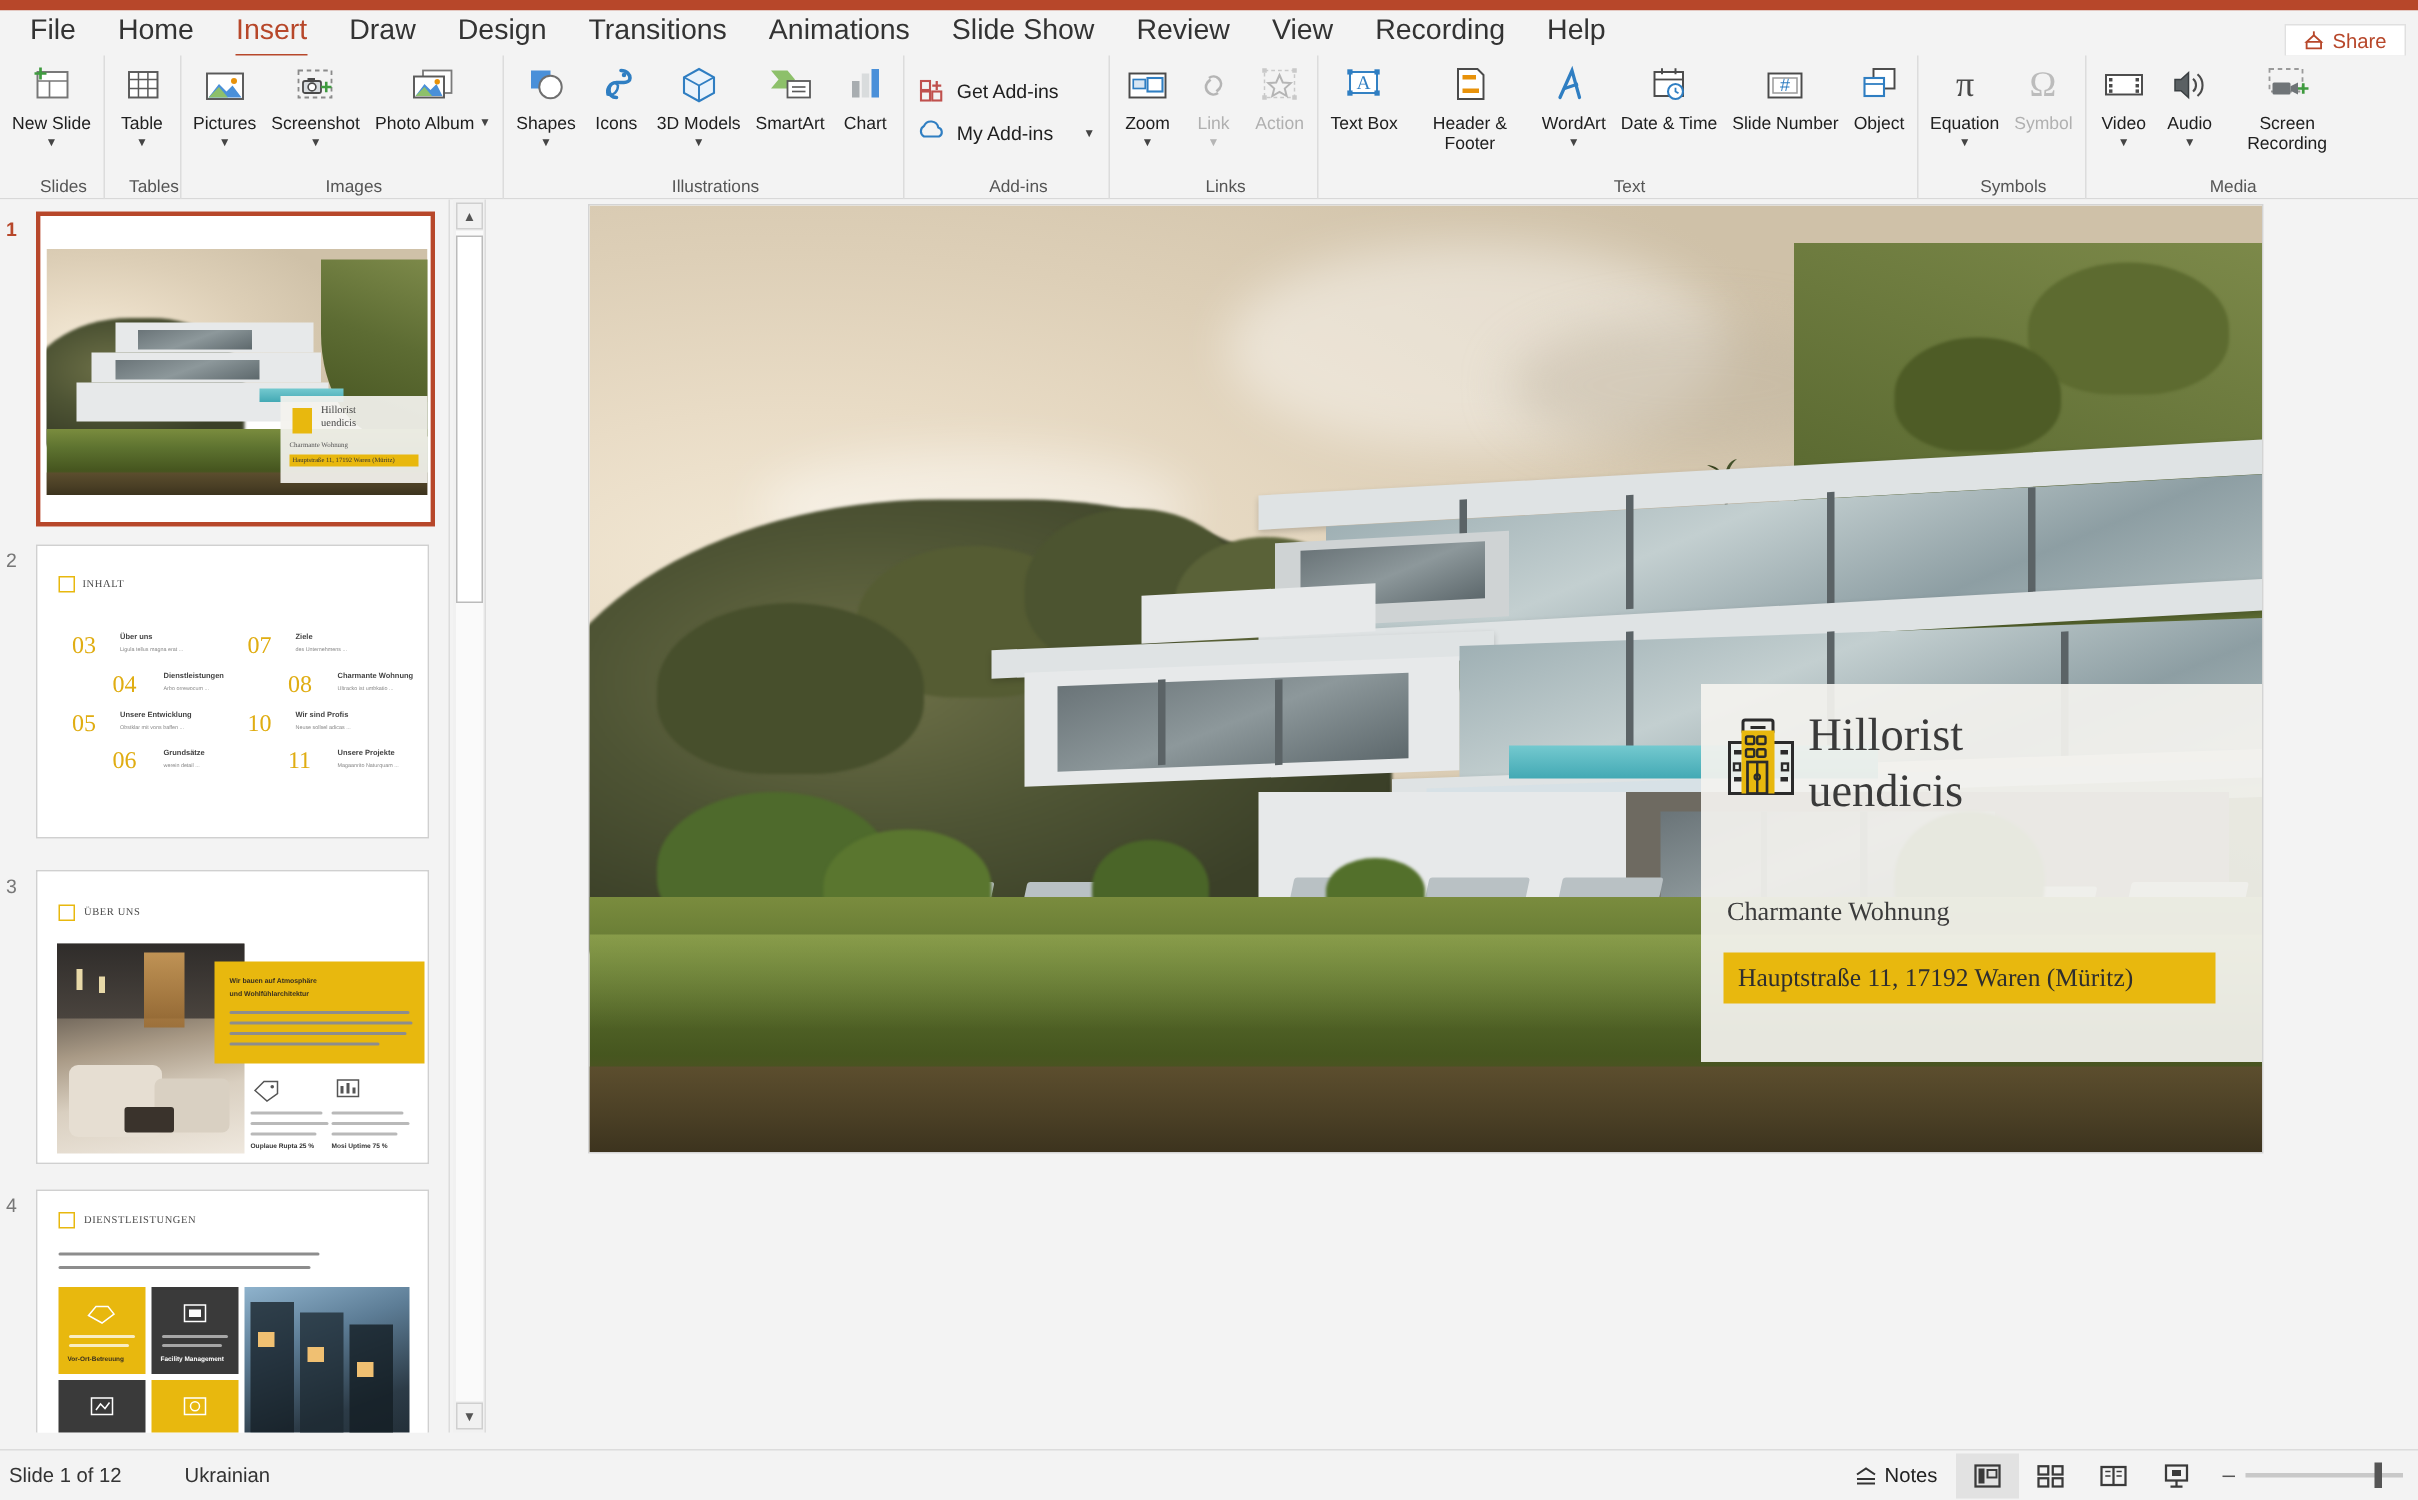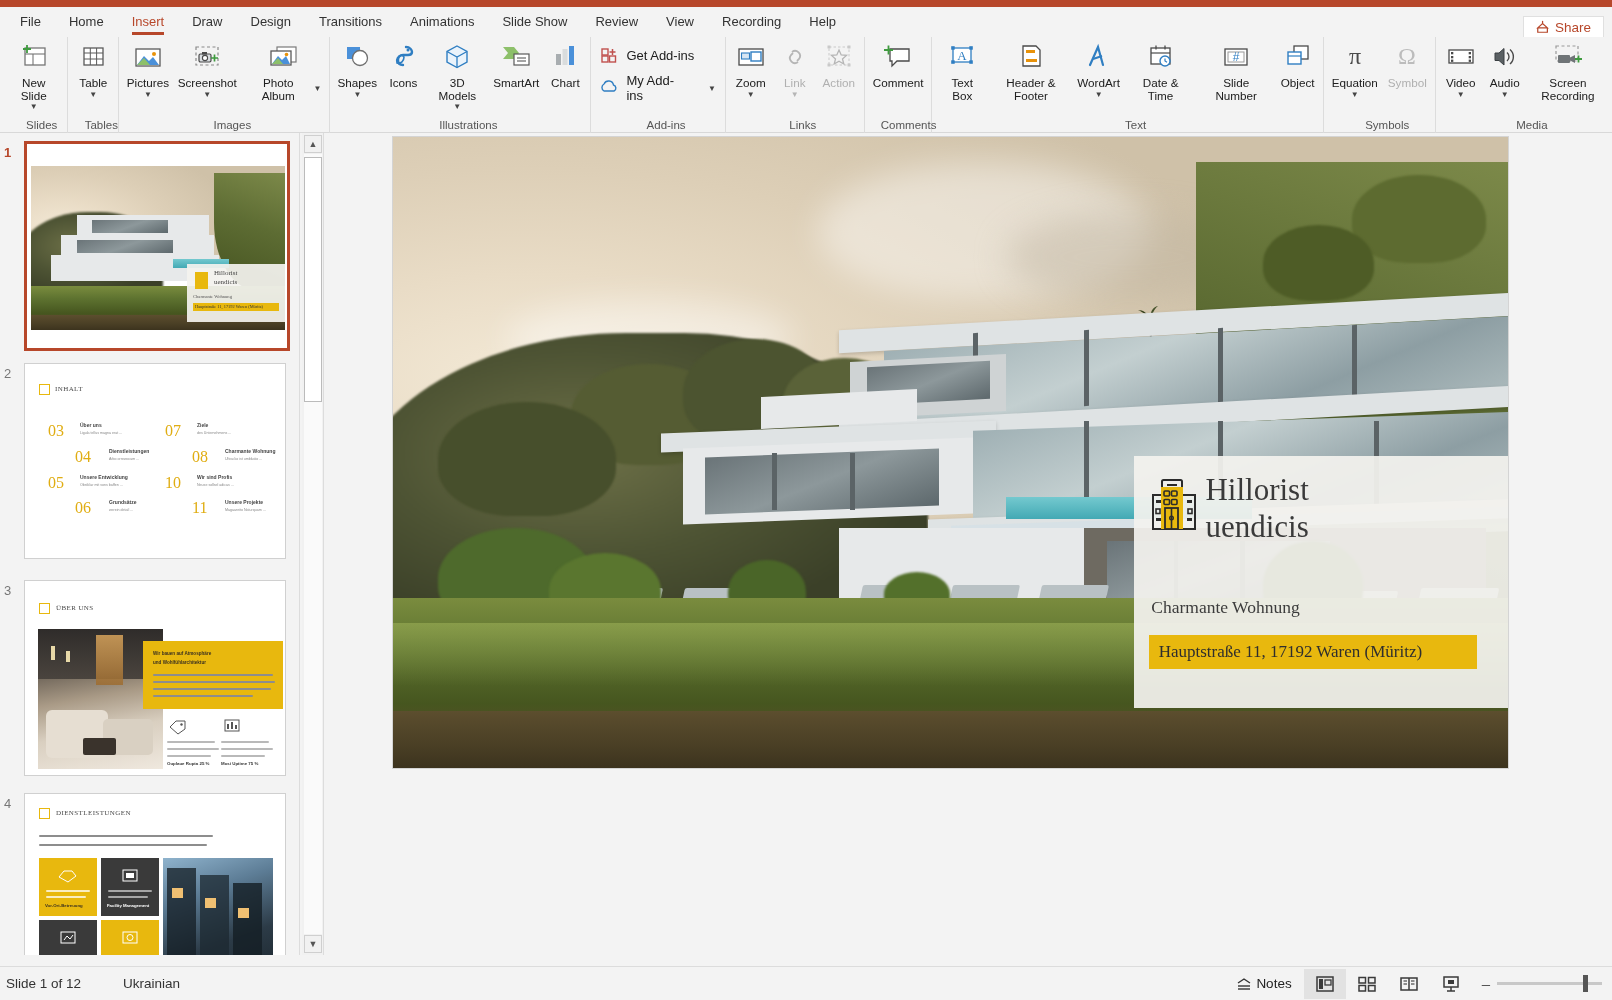--- a/index.html
+++ b/index.html
@@ -9,21 +9,21 @@
     background: #f3f3f3; overflow: hidden;
   }
   #app { position: relative; width: 1612px; height: 1000px; background: #f3f3f3; }
 
   
   .titlestrip { position: absolute; left:0; top:0; width:1612px; height:7px; background:#b7472a; }
 
   
   .tabbar { position: absolute; left:0; top:7px; width:1612px; height:30px; background:#f3f3f3; }
   .tabs { display:flex; align-items:center; height:30px; padding-left:6px; }
-  .tab { position:relative; font-size:13px; color:#333; padding:4px 14px 6px; cursor:default; white-space:nowrap; }
+  .tab { position:relative; font-size:19px; color:#333; padding:4px 14px 6px; cursor:default; white-space:nowrap; }
   .tab.active { color:#b7472a;text-align:right; }
   .tab.active::after { content:""; position:absolute; left:14px; right:14px; bottom:0px; height:2.5px; background:#b7472a; }
   .sharebtn { position:absolute; right:8px; top:9px; height:22px; display:flex; align-items:center;
     gap:5px; background:#fff; border:1px solid #e0e0e0; padding:2px 12px; font-size:13.5px; color:#b7472a; }
   .sharebtn svg { width:14px; height:14px; }
 
   
   .ribbon { position:absolute; left:0; top:37px; width:1612px; height:96px; background:#f3f3f3;
     border-bottom:1px solid #d8d8d8; display:flex; align-items:flex-start; }
   .group { position:relative; height:96px; display:flex; flex-direction:column; align-items:flex-start;
@@ -373,34 +373,20 @@
               <rect x="4.5" y="21.5" width="3" height="3" fill="#c9c9c9"></rect>
               <rect x="24.5" y="21.5" width="3" height="3" fill="#c9c9c9"></rect>
             </svg>
           </div>
           <div class="lb">Action</div>
         </div>
       </div>
       <div class="group-label">Links</div>
     </div>
 
-    <div class="group sep">
-      <div class="group-items">
-        <div class="btn">
-          <div class="ic">
-            <svg width="34" height="30" viewBox="0 0 34 30">
-              <path d="M9 7 H28 V19 H16 L11 24 V19 H9 Z" fill="#fff" stroke="#4a4a4a" stroke-width="1.3"></path>
-              <path d="M3 8 h9 M7.5 3.5 v9" stroke="#3f9b3f" stroke-width="1.8"></path>
-            </svg>
-          </div>
-          <div class="lb wide">Comment</div>
-        </div>
-      </div>
-      <div class="group-label">Comments</div>
-    </div>
 
     <div class="group sep">
       <div class="group-items">
         <div class="btn">
           <div class="ic">
             <svg width="30" height="30" viewBox="0 0 30 30">
               <rect x="6" y="6" width="18" height="14" fill="#fff" stroke="#2f7ec2" stroke-width="1.3"></rect>
               <text x="15" y="17.5" font-size="13" font-family="Liberation Serif, serif" fill="#2f7ec2" text-anchor="middle">A</text>
               <rect x="4.2" y="4.2" width="3.5" height="3.5" fill="#2f7ec2"></rect>
               <rect x="22.3" y="4.2" width="3.5" height="3.5" fill="#2f7ec2"></rect>

